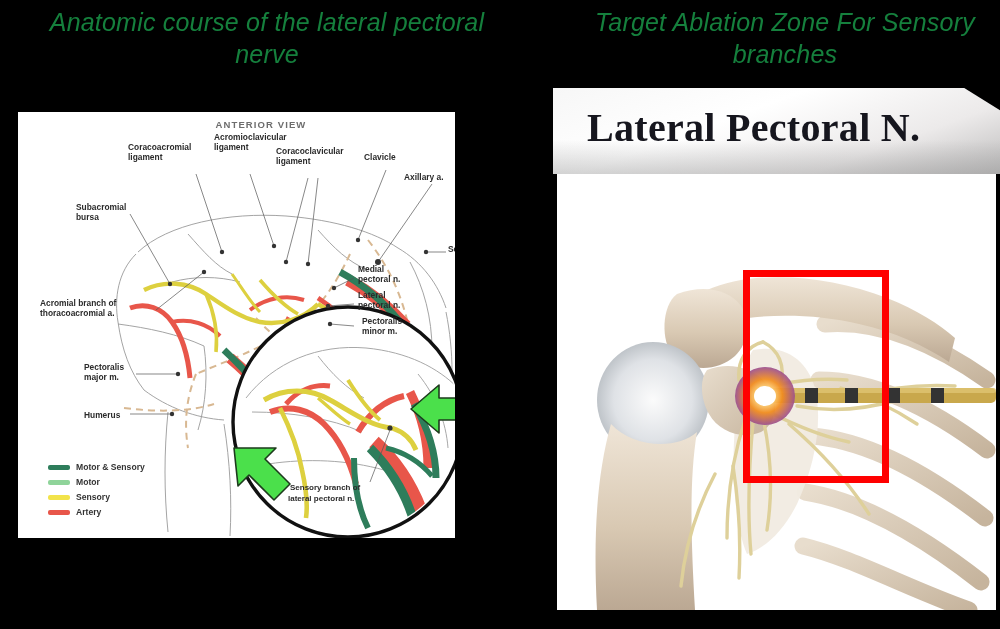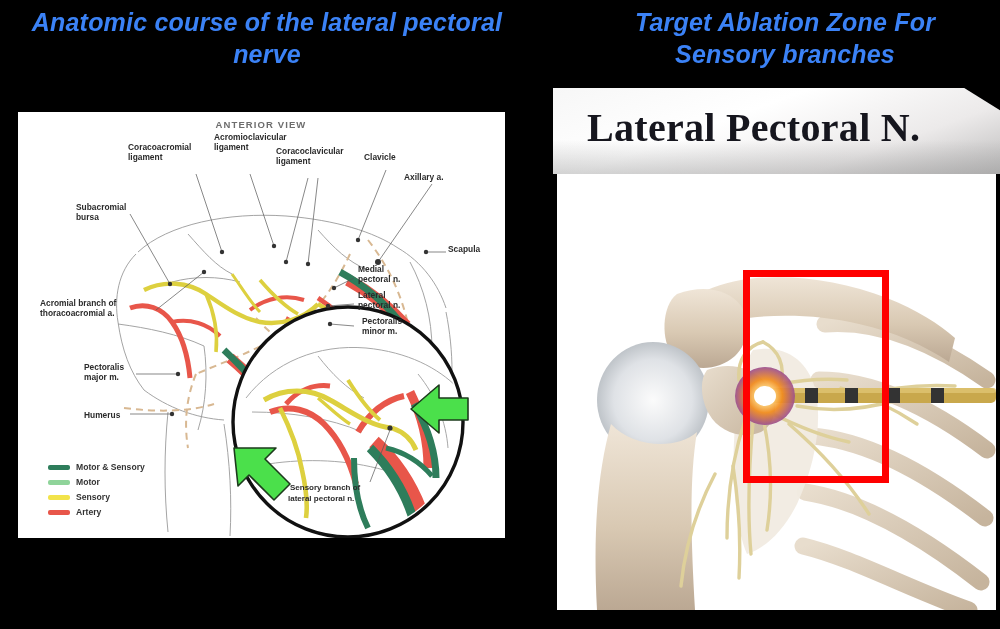--- a/index.html
+++ b/index.html
@@ -2,27 +2,27 @@
 <html><head>
 <meta charset="utf-8">
 <style>
   html,body{margin:0;padding:0;background:#000;}
   body{width:1000px;height:629px;position:relative;overflow:hidden;
        font-family:"Liberation Sans",sans-serif;}
 
   .slide{position:absolute;inset:0;background:#000;}
 
   
-  .title{position:absolute;color:#3b82f6;font-style:italic;font-weight:bold;
+  .title{position:absolute;color:#15803d;font-style:italic;font-weight:normal;
          font-size:25px;line-height:1.28;letter-spacing:.2px;}
   #title-left{left:22px;top:6px;width:490px;text-align:center;}
   #title-right{left:585px;top:6px;width:400px;text-align:center;}
 
   
-  #panel-left{position:absolute;left:18px;top:112px;width:487px;height:426px;
+  #panel-left{position:absolute;left:18px;top:112px;width:437px;height:426px;
               background:#fff;overflow:hidden;}
   #panel-left svg{display:block;width:487px;height:426px;}
 
   .anno{font-family:"Liberation Sans",sans-serif;font-size:8.4px;fill:#2b2b2b;
         font-weight:bold;}
   .anno-sm{font-size:8px;}
   .viewlabel{font-size:9.5px;fill:#6d6d6d;font-weight:bold;letter-spacing:1.1px;}
   .lead{stroke:#555;stroke-width:.7;fill:none;}
   .dot{fill:#333;}
   .legend-txt{font-size:8.6px;fill:#333;font-weight:bold;}

